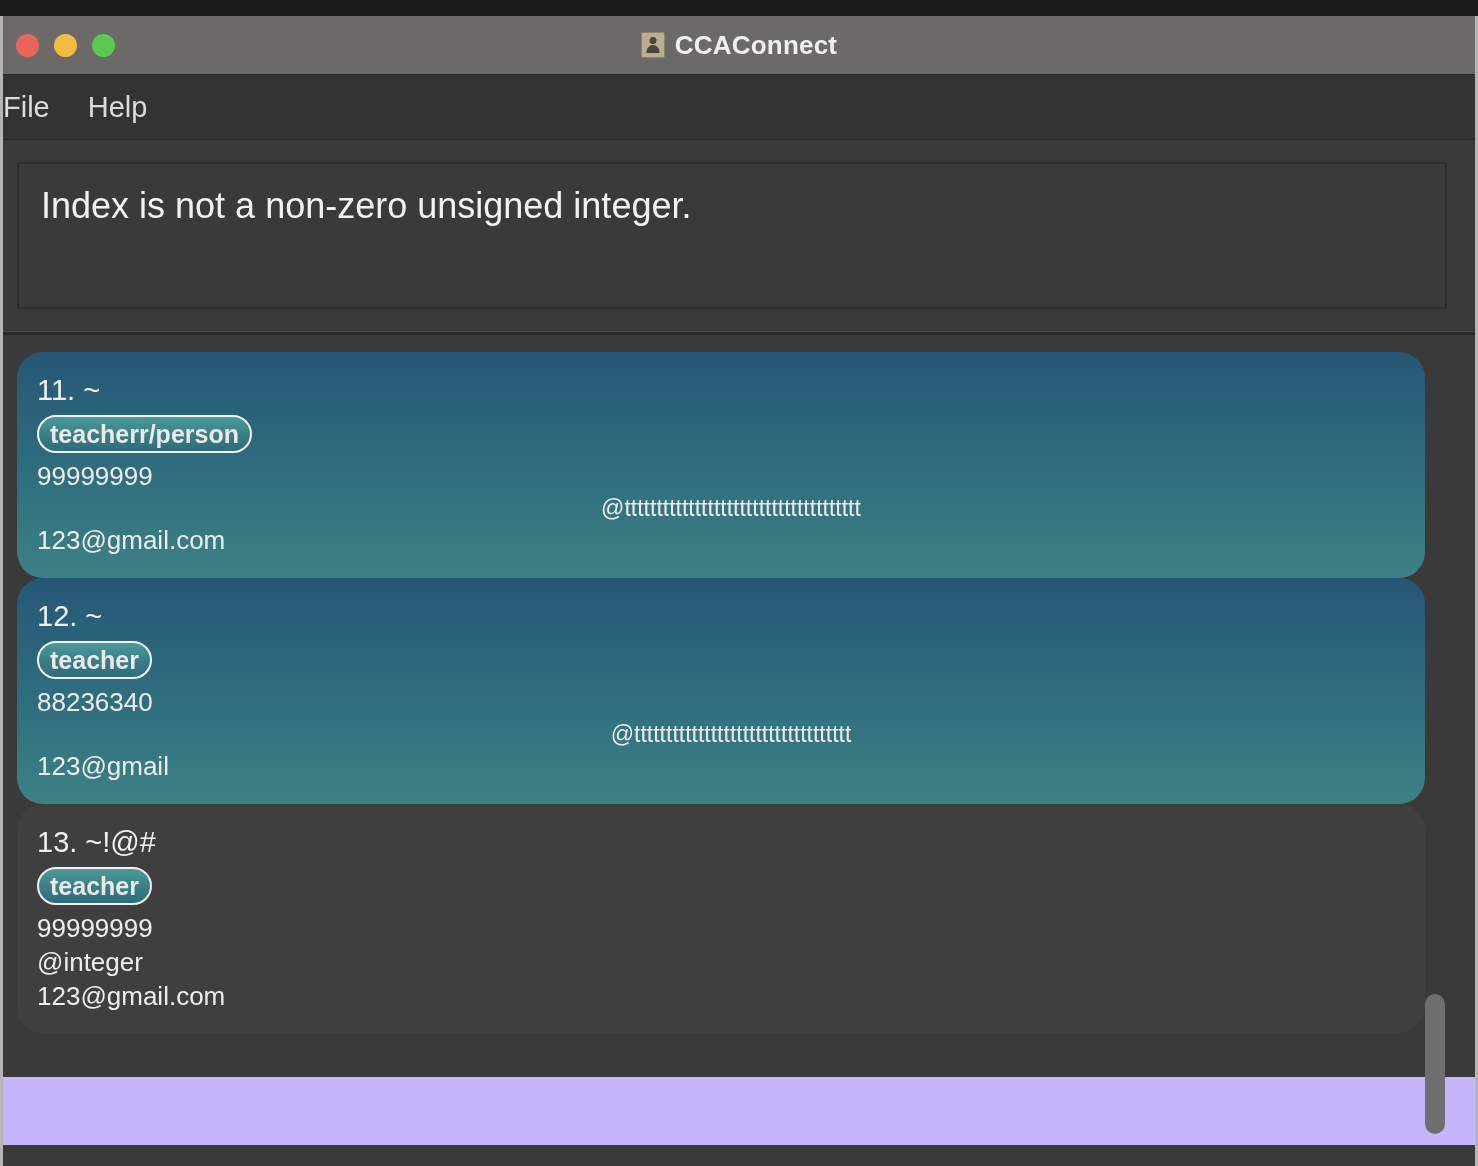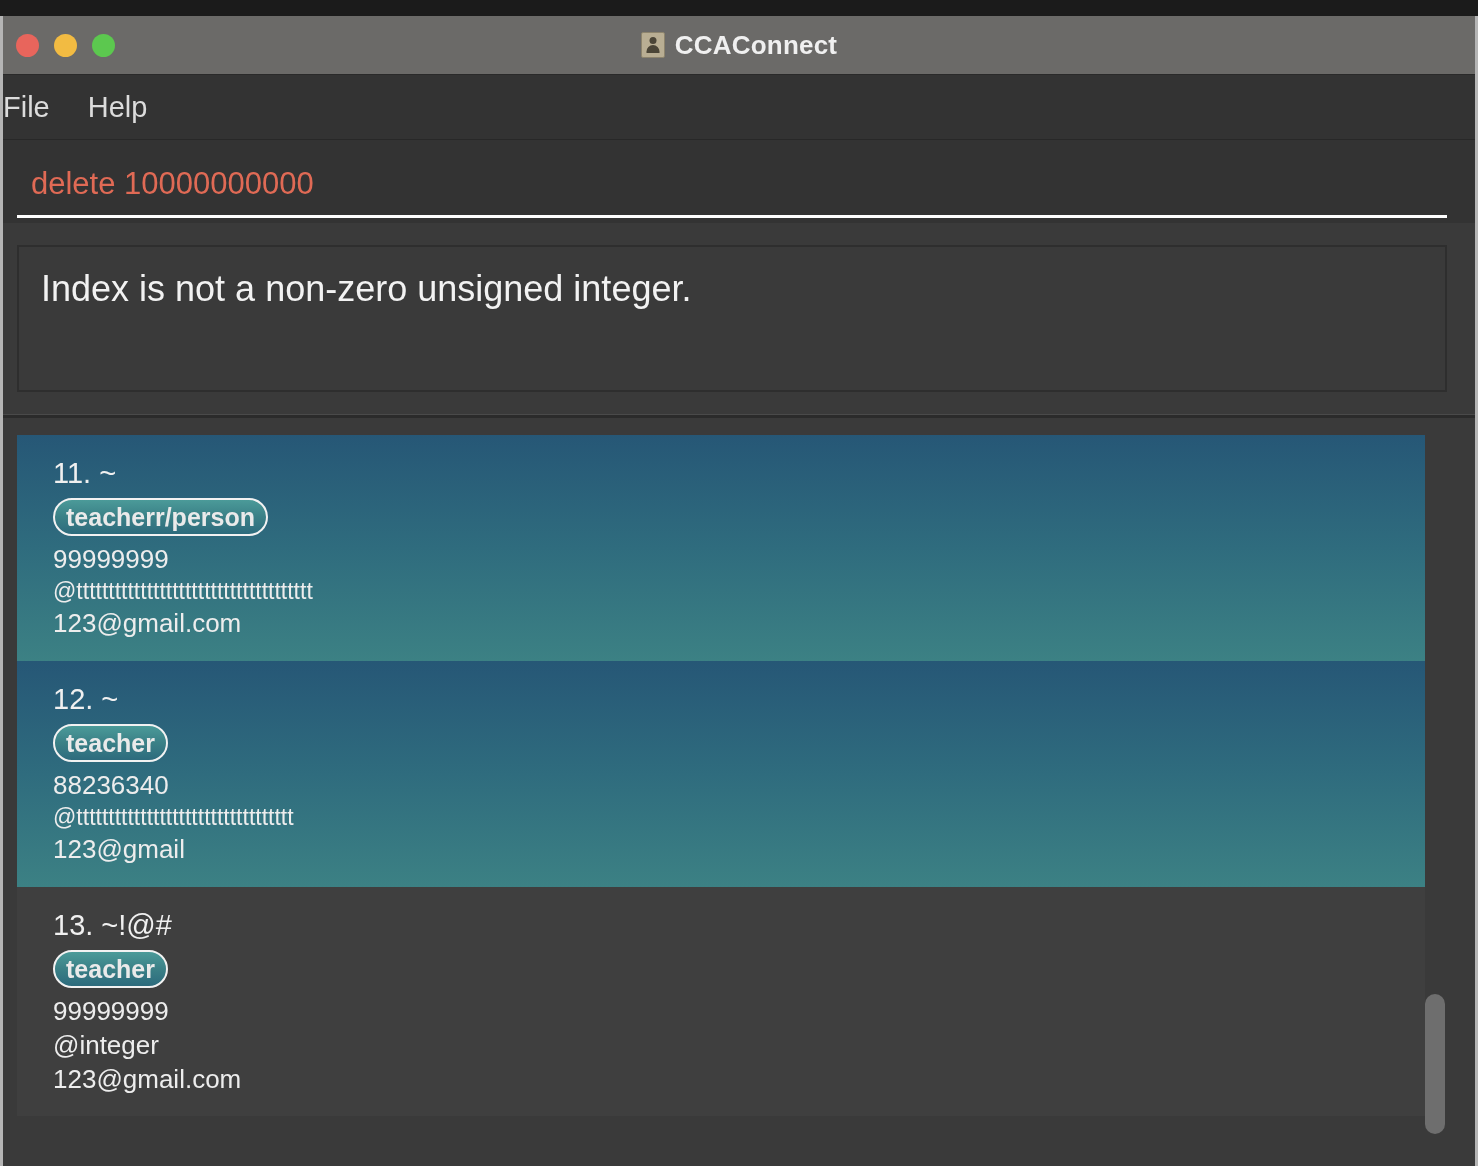--- a/index.html
+++ b/index.html
@@ -171,22 +171,23 @@
   }
   .list-viewport {
     position: absolute;
     left: 14px;
     top: 17px;
     width: 1408px;
     height: 689px;
     overflow: hidden;
   }
   .card {
-    padding: 22px 0 20px 36px;
-    box-sizing: border-box;
+    padding: 22px 0 20px 20px;
+    box-sizing: border-box;
+    border-radius: 26px;
   }
   .card.selected {
     background: linear-gradient(180deg, #265776 0%, #2f6c7e 50%, #3c8184 100%);
   }
   .card.plain {
     background: #3f3f3f;
   }
   .card-title {
     color: #f0f0f0;
     font-size: 29px;
@@ -217,20 +218,21 @@
   }
   .card-line {
     color: #ededed;
     font-size: 26px;
     line-height: 1.3;
     white-space: nowrap;
     overflow: hidden;
   }
   .card-line.small {
     font-size: 23px;
+    text-align: center;
   }
 
   
   .scrollbar-track {
     position: absolute;
     right: 28px;
     top: 17px;
     width: 22px;
     height: 1111px;
     background: transparent;
@@ -269,24 +271,20 @@
       <div class="app-icon"></div>
       <div class="title-text">CCAConnect</div>
     </div>
   </div>
 
   <div class="menubar">
     <div class="menu-item">File</div>
     <div class="menu-item">Help</div>
   </div>
 
-  <div class="cmd-area">
-    <div class="cmd-input" placeholder="Enter command here...">delete 10000000000</div>
-    <div class="cmd-underline"></div>
-  </div>
 
   <div class="result-wrap">
     <div class="result-box">
       <div class="result-text">Index is not a non-zero unsigned integer.</div>
     </div>
   </div>
 
   <div class="divider"></div>
 
   <div class="list-region">

